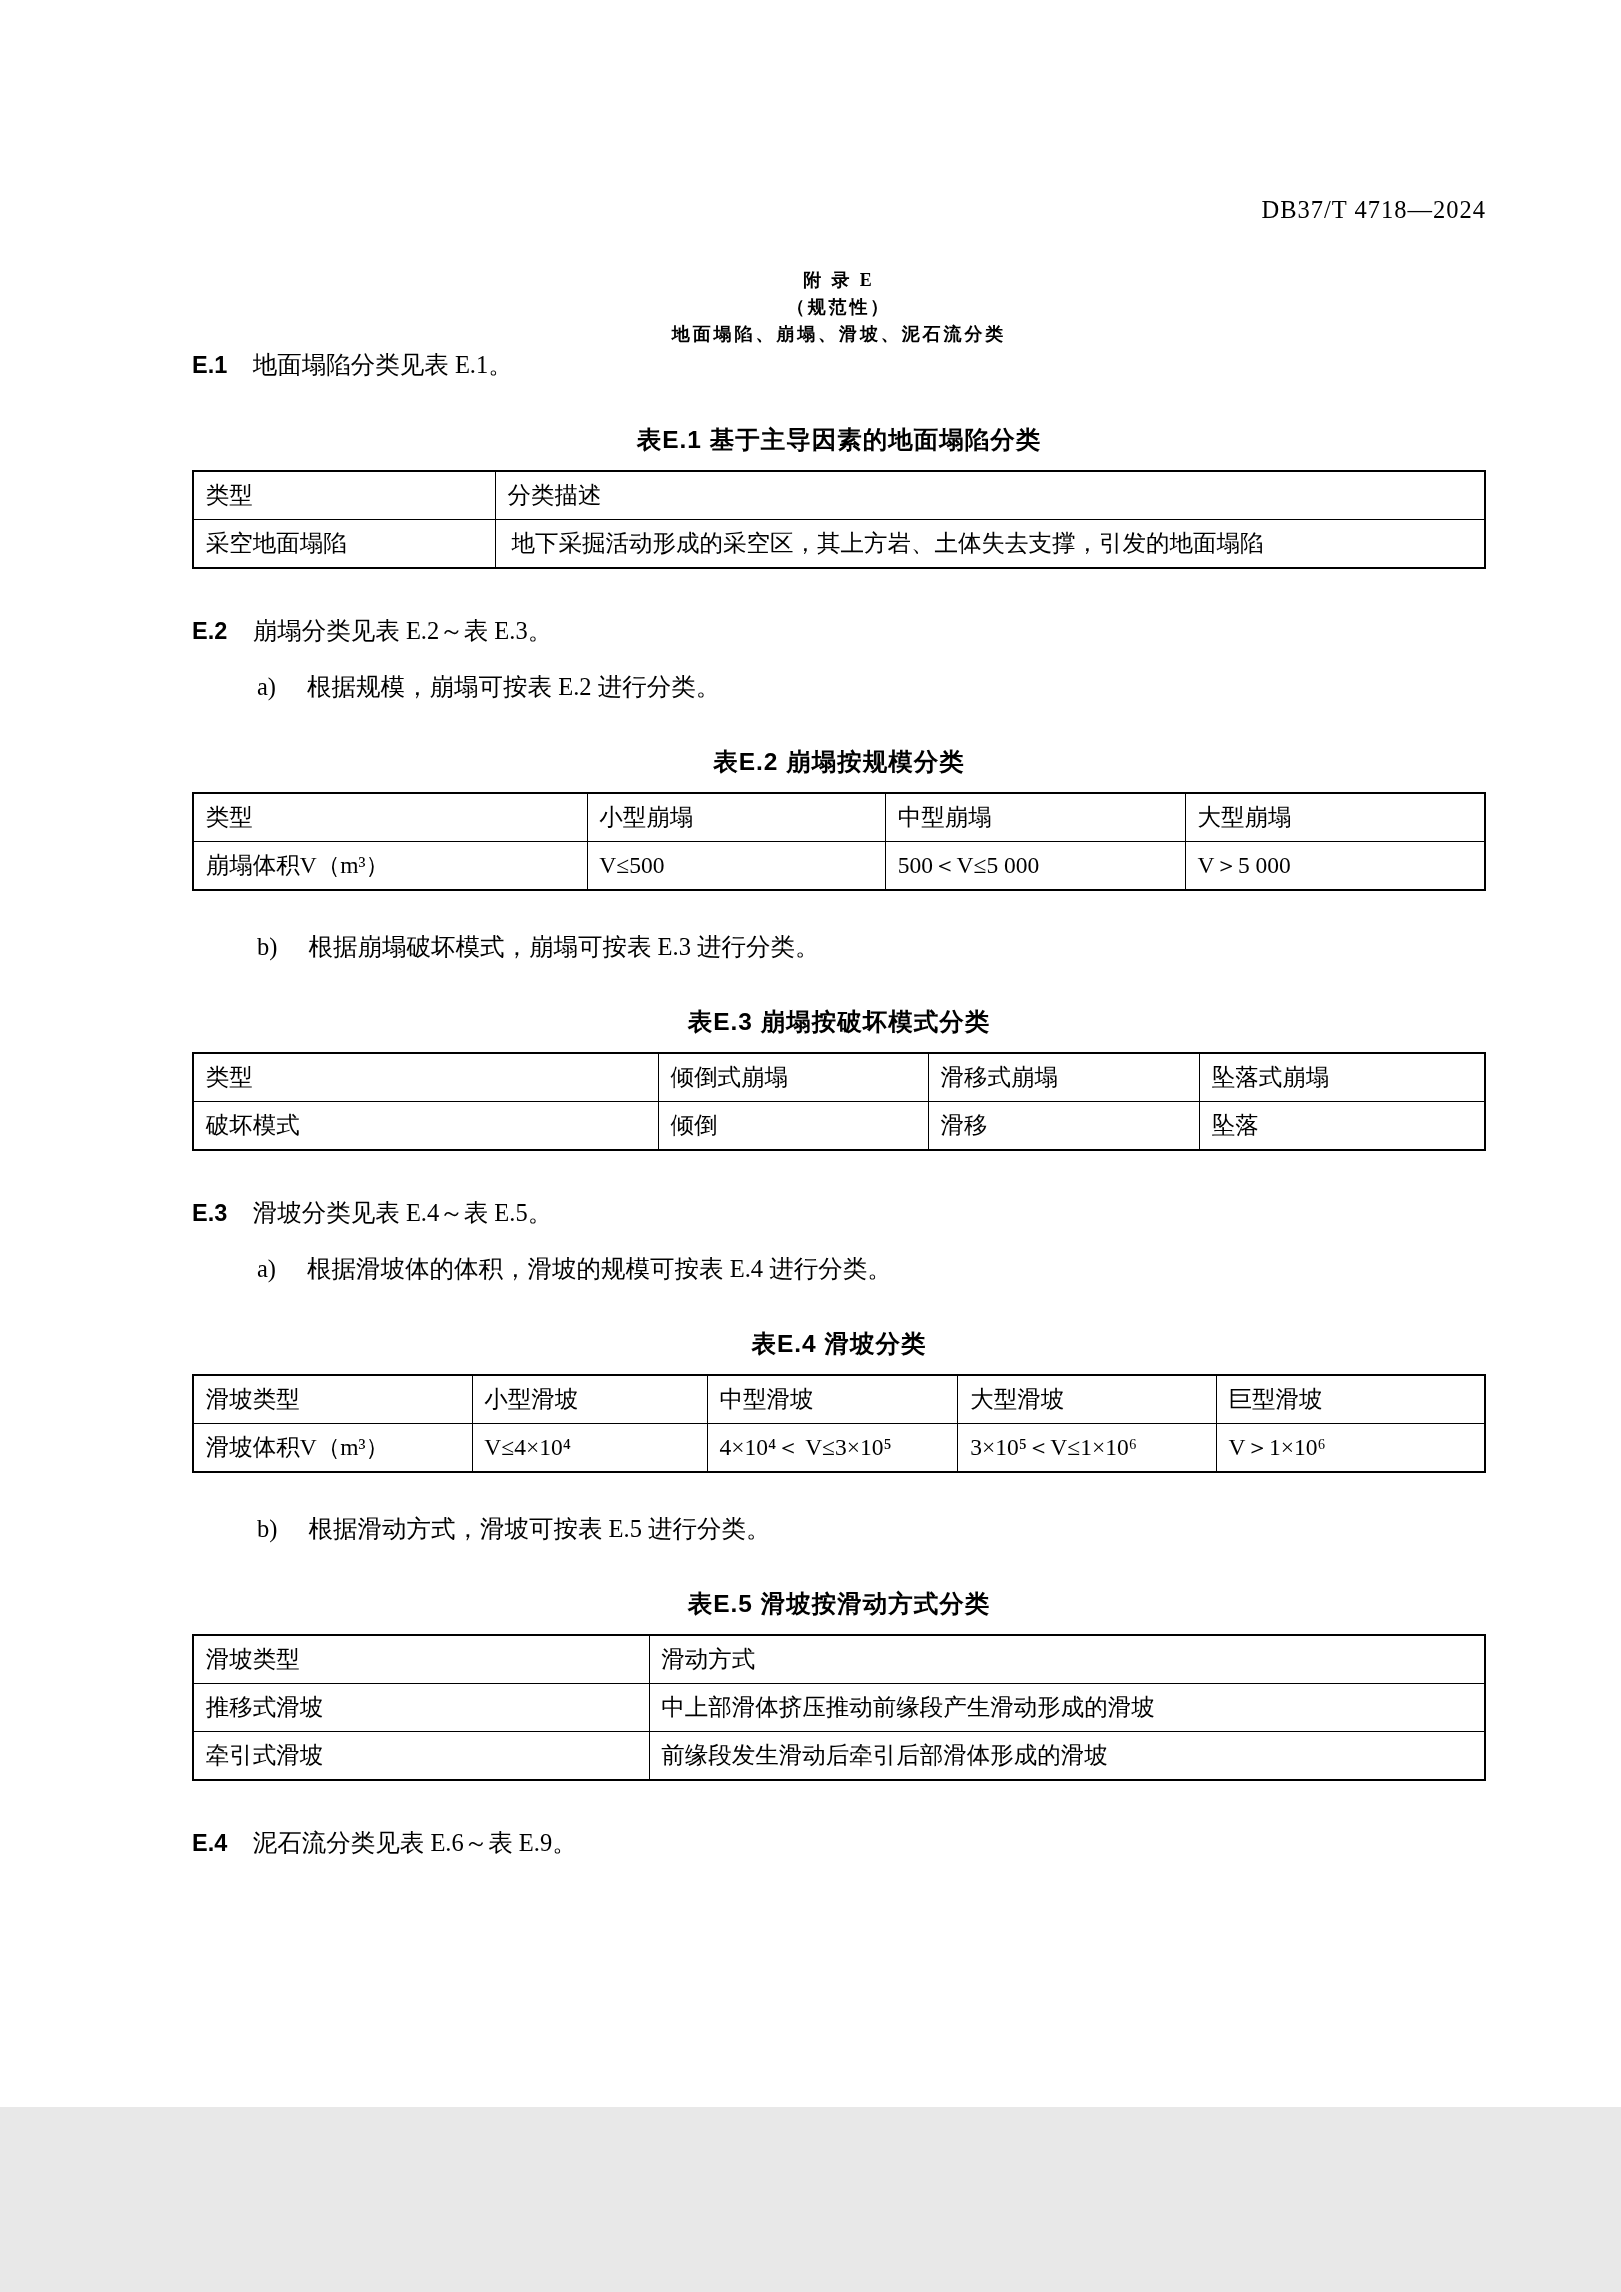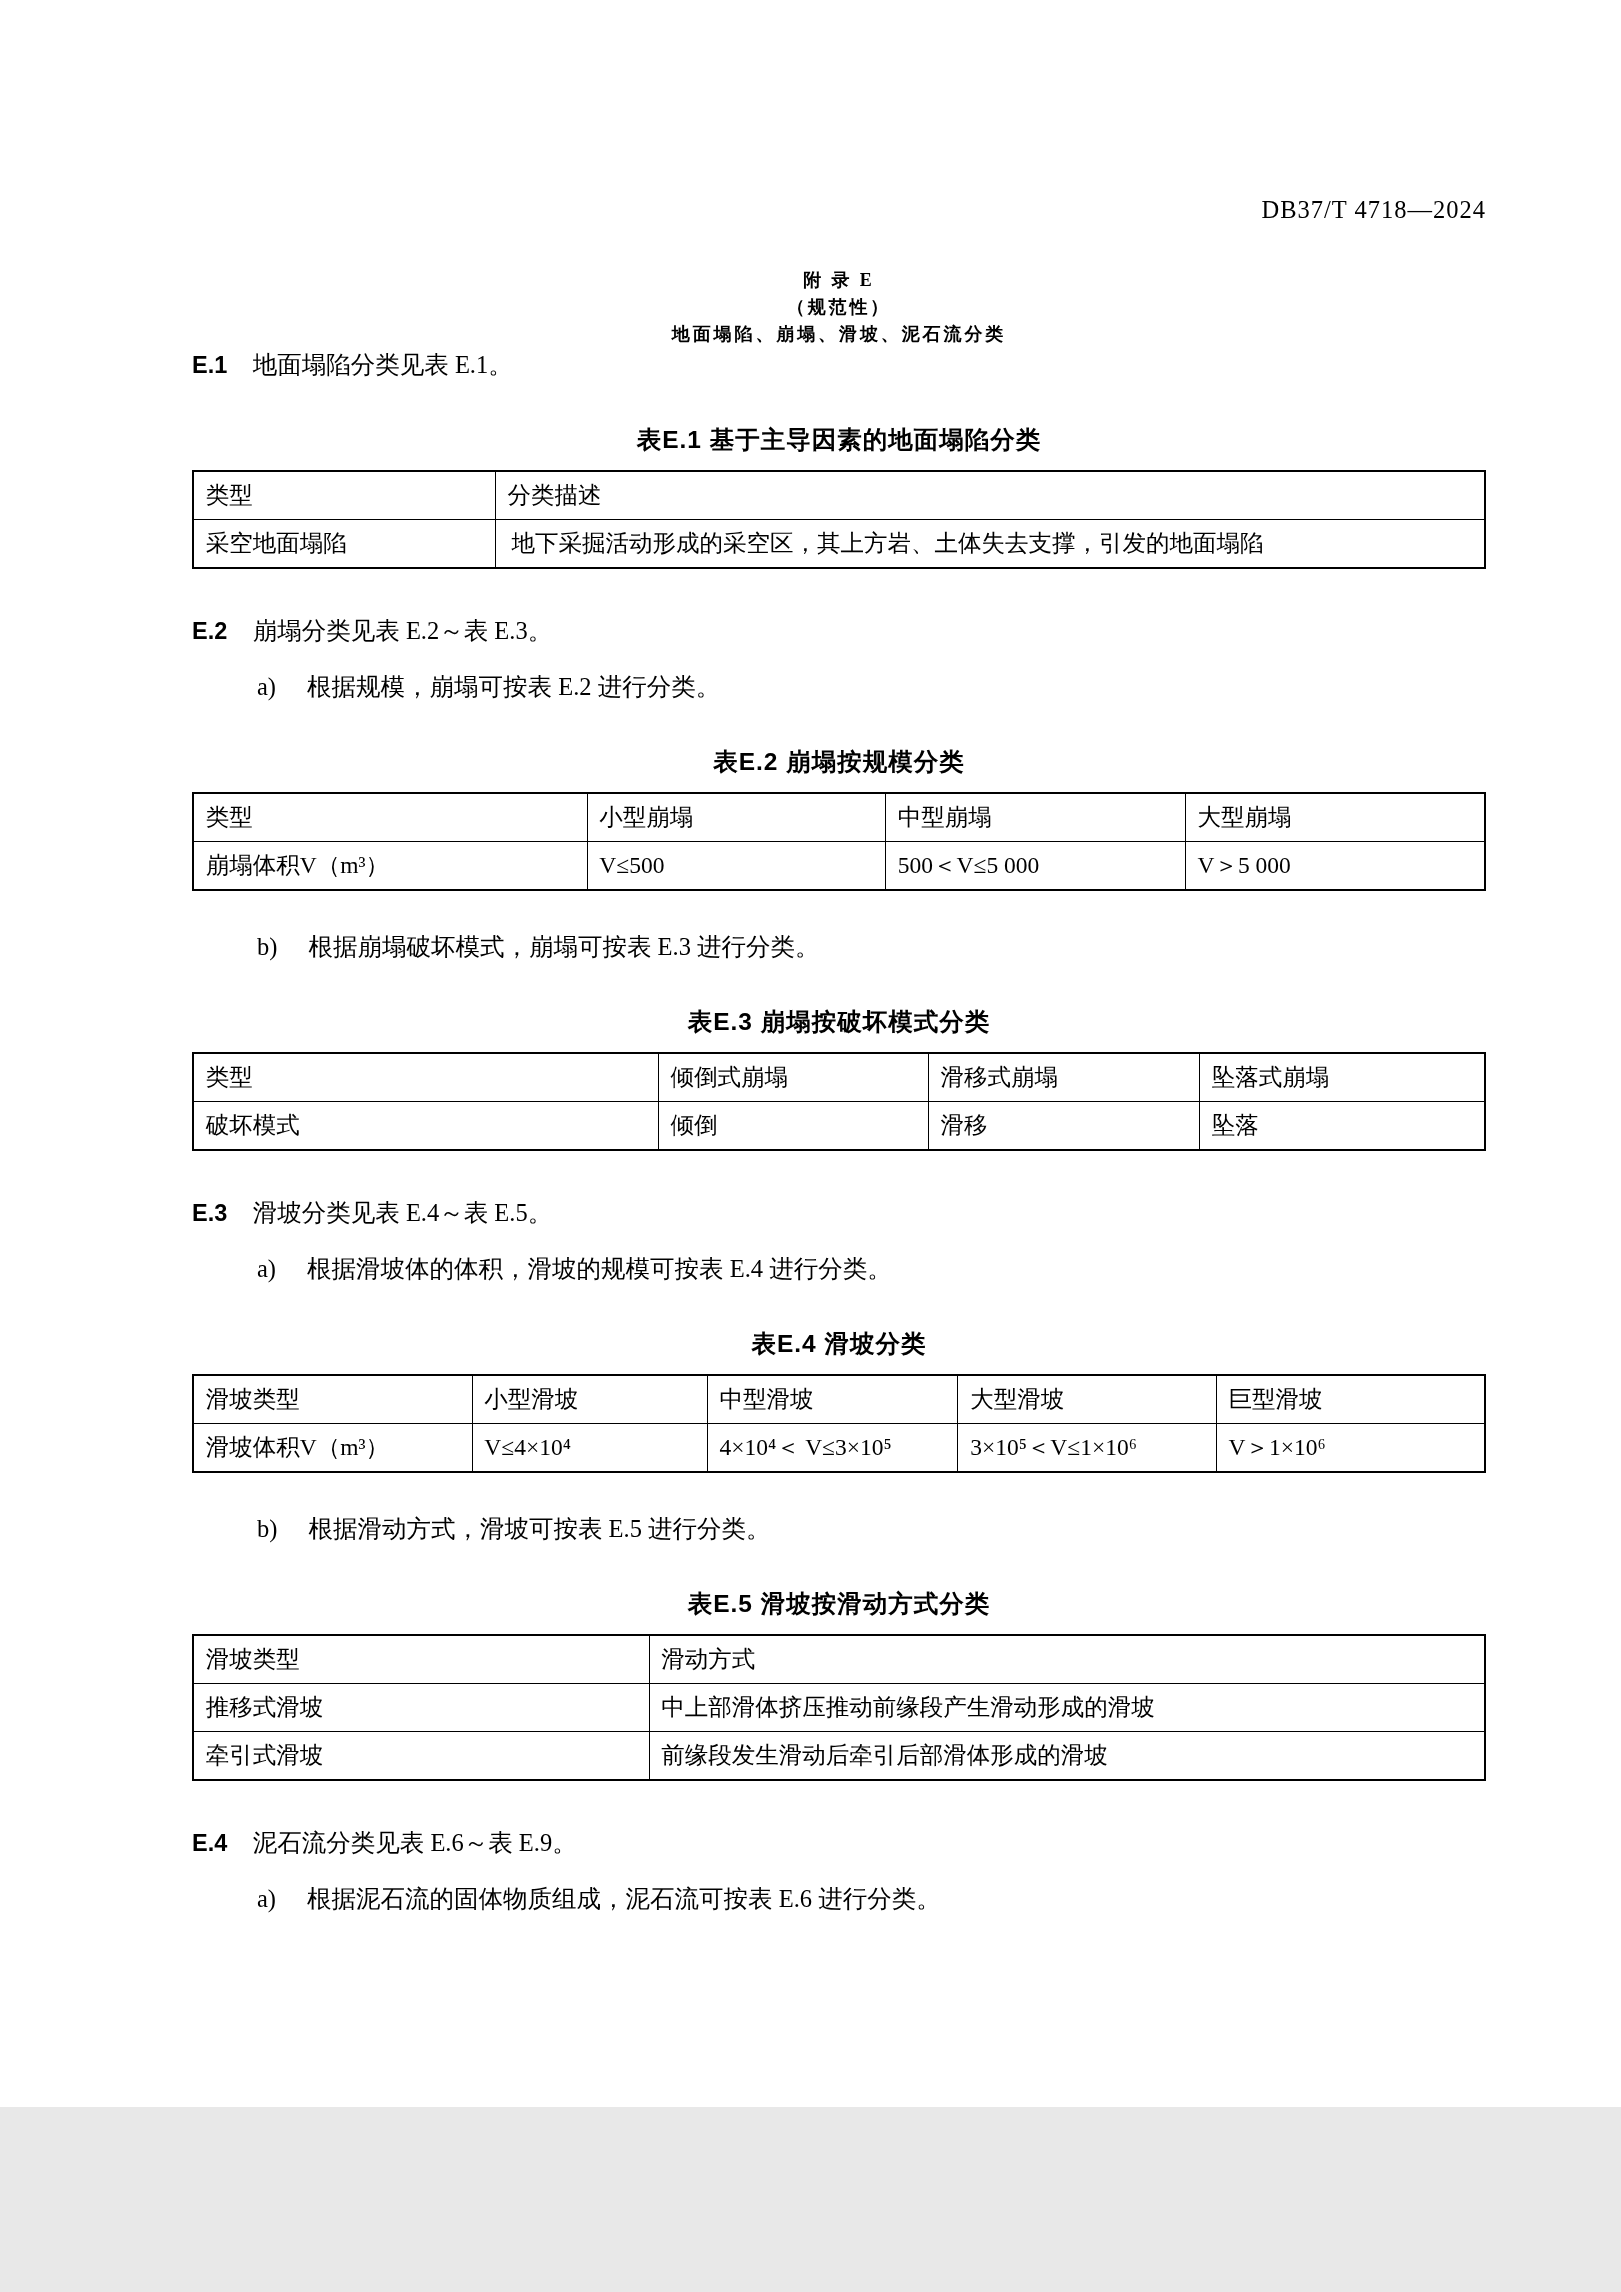--- a/index.html
+++ b/index.html
@@ -244,21 +244,18 @@
       <tr>
         <td>牵引式滑坡</td>
         <td>前缘段发生滑动后牵引后部滑体形成的滑坡</td>
       </tr>
     </tbody>
       </table>
 
     <div class="para">
       <span class="sec-label">E.4</span><span>泥石流分类见表 E.6～表 E.9。</span>
     </div>
-    <div class="list-item">
-      <span class="item-label">a)</span><span>根据泥石流的固体物质组成，泥石流可按表 E.6 进行分类。</span>
-    </div>
 
   </div>
 
   <div class="pageno">23</div>
 </div>
 
 
 </body></html>

